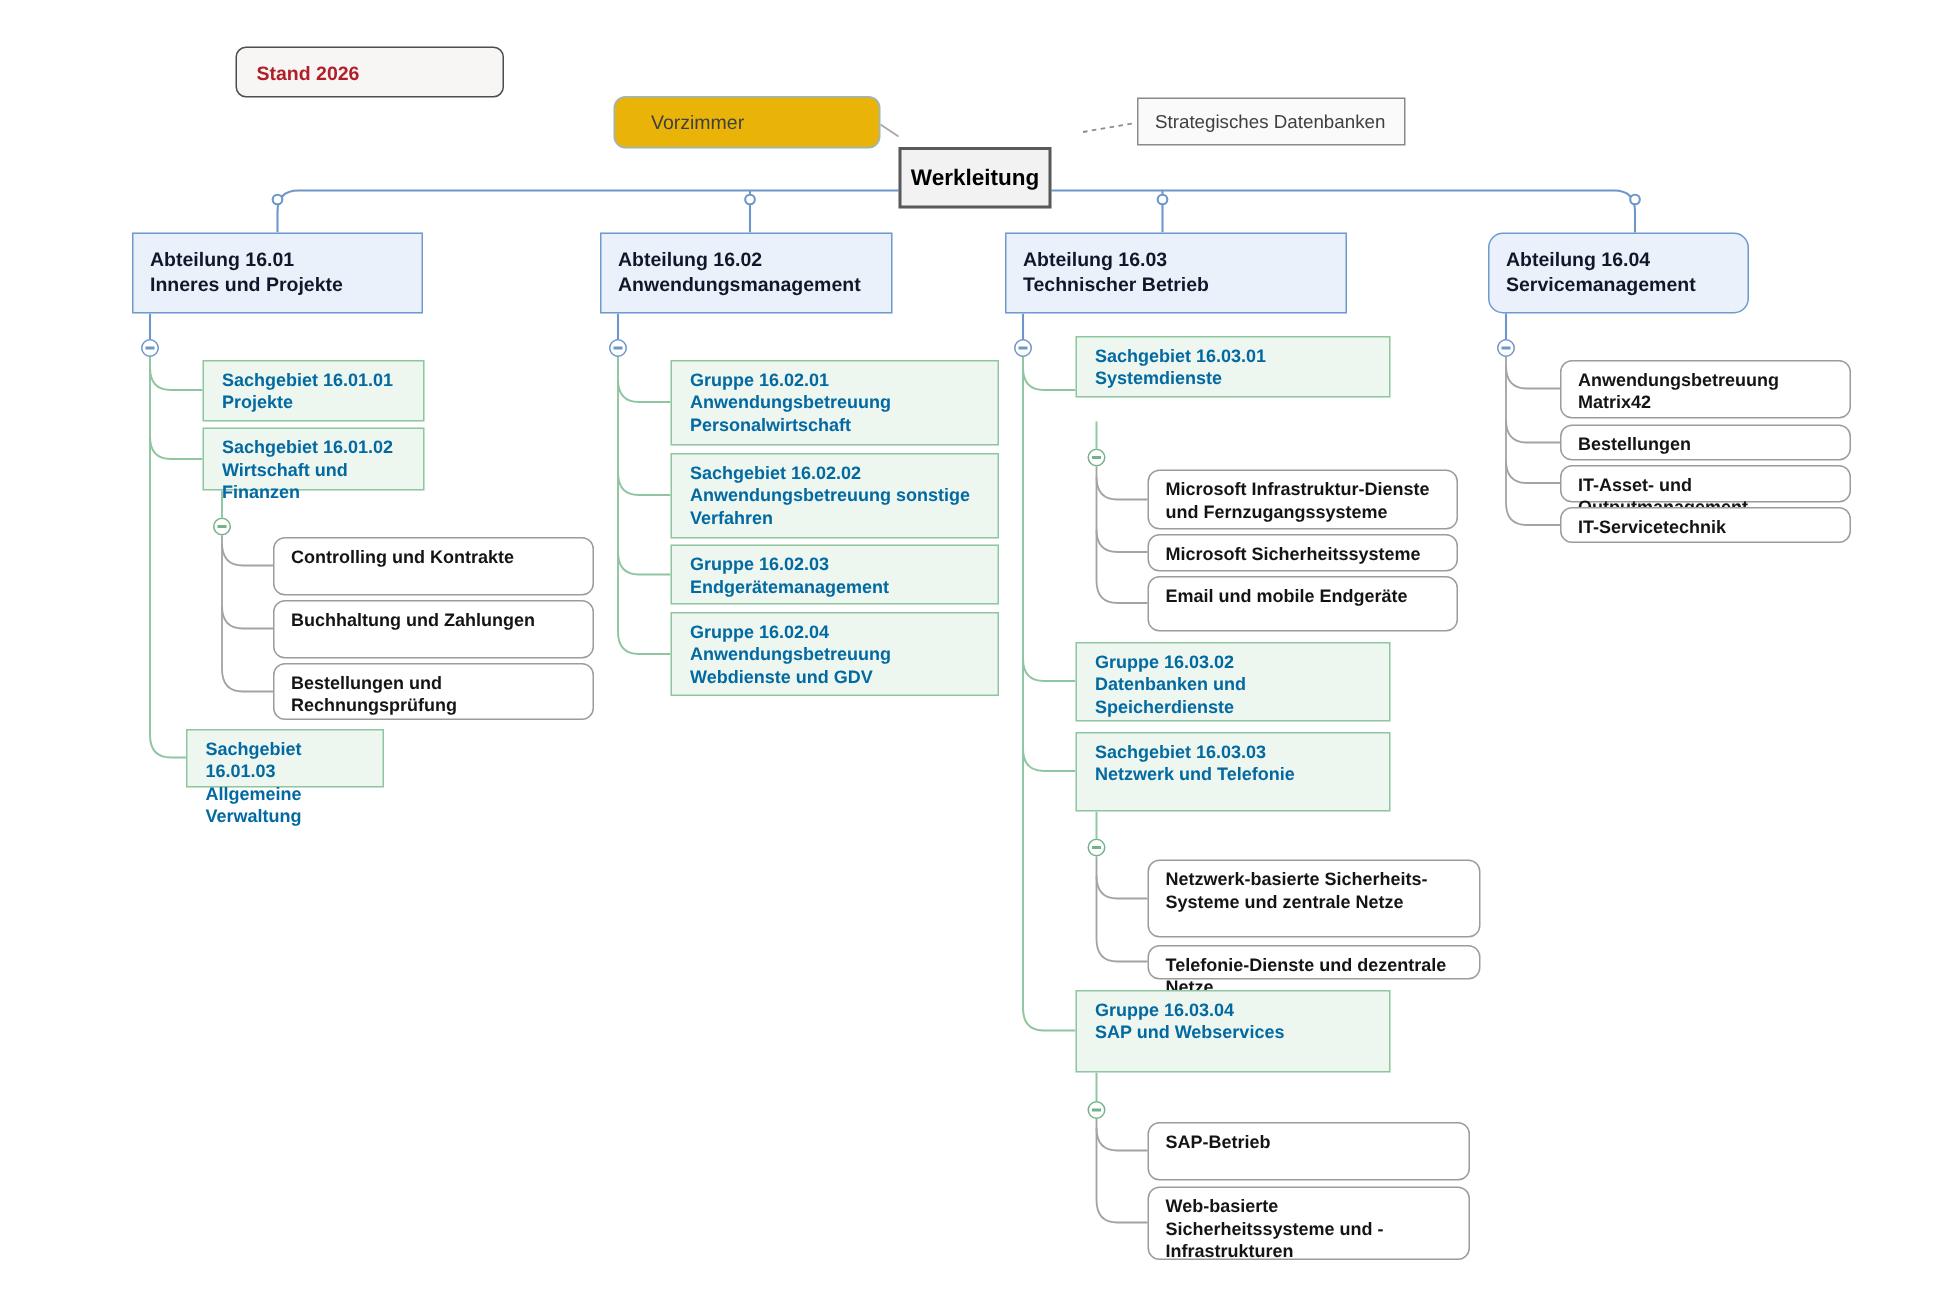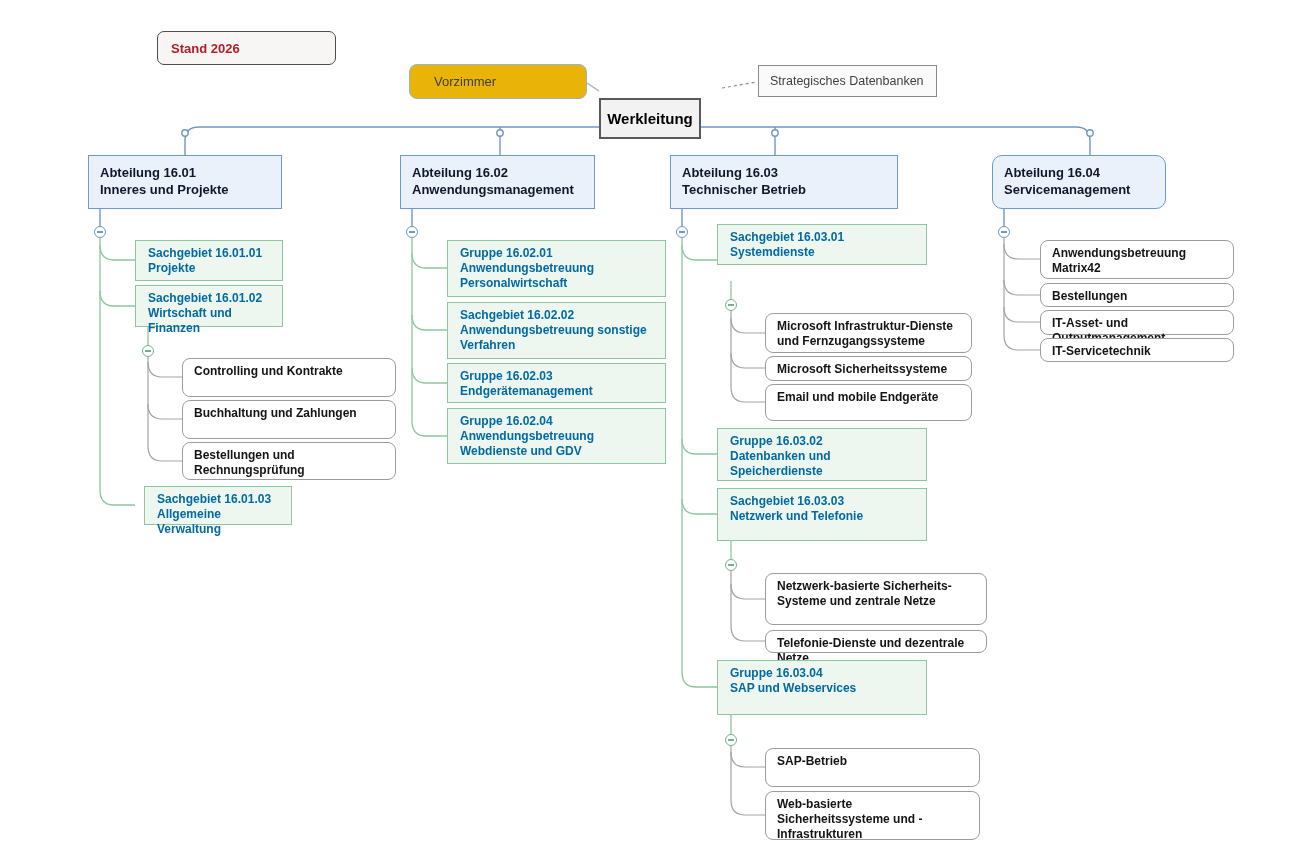--- a/index.html
+++ b/index.html
@@ -186,21 +186,21 @@
   </div>
   <div class="node leaf" style="left:182px;top:358px;width:214px;height:39px;">
     <span>Controlling und Kontrakte</span>
   </div>
   <div class="node leaf" style="left:182px;top:400px;width:214px;height:39px;">
     <span>Buchhaltung und Zahlungen</span>
   </div>
   <div class="node leaf" style="left:182px;top:442px;width:214px;height:38px;">
     <span>Bestellungen und Rechnungsprüfung</span>
   </div>
-  <div class="node unit" style="left:144px;top:486px;width:148px;height:39px;">
+  <div class="node unit" style="left:124px;top:486px;width:132px;height:39px;">
     <span>Sachgebiet 16.01.03</span>
     <span>Allgemeine Verwaltung</span>
   </div>
 
   <div class="node unit" style="left:447px;top:240px;width:219px;height:57px;">
     <span>Gruppe 16.02.01</span>
     <span>Anwendungsbetreuung Personalwirtschaft</span>
   </div>
   <div class="node unit" style="left:447px;top:302px;width:219px;height:57px;">
     <span>Sachgebiet 16.02.02</span>

